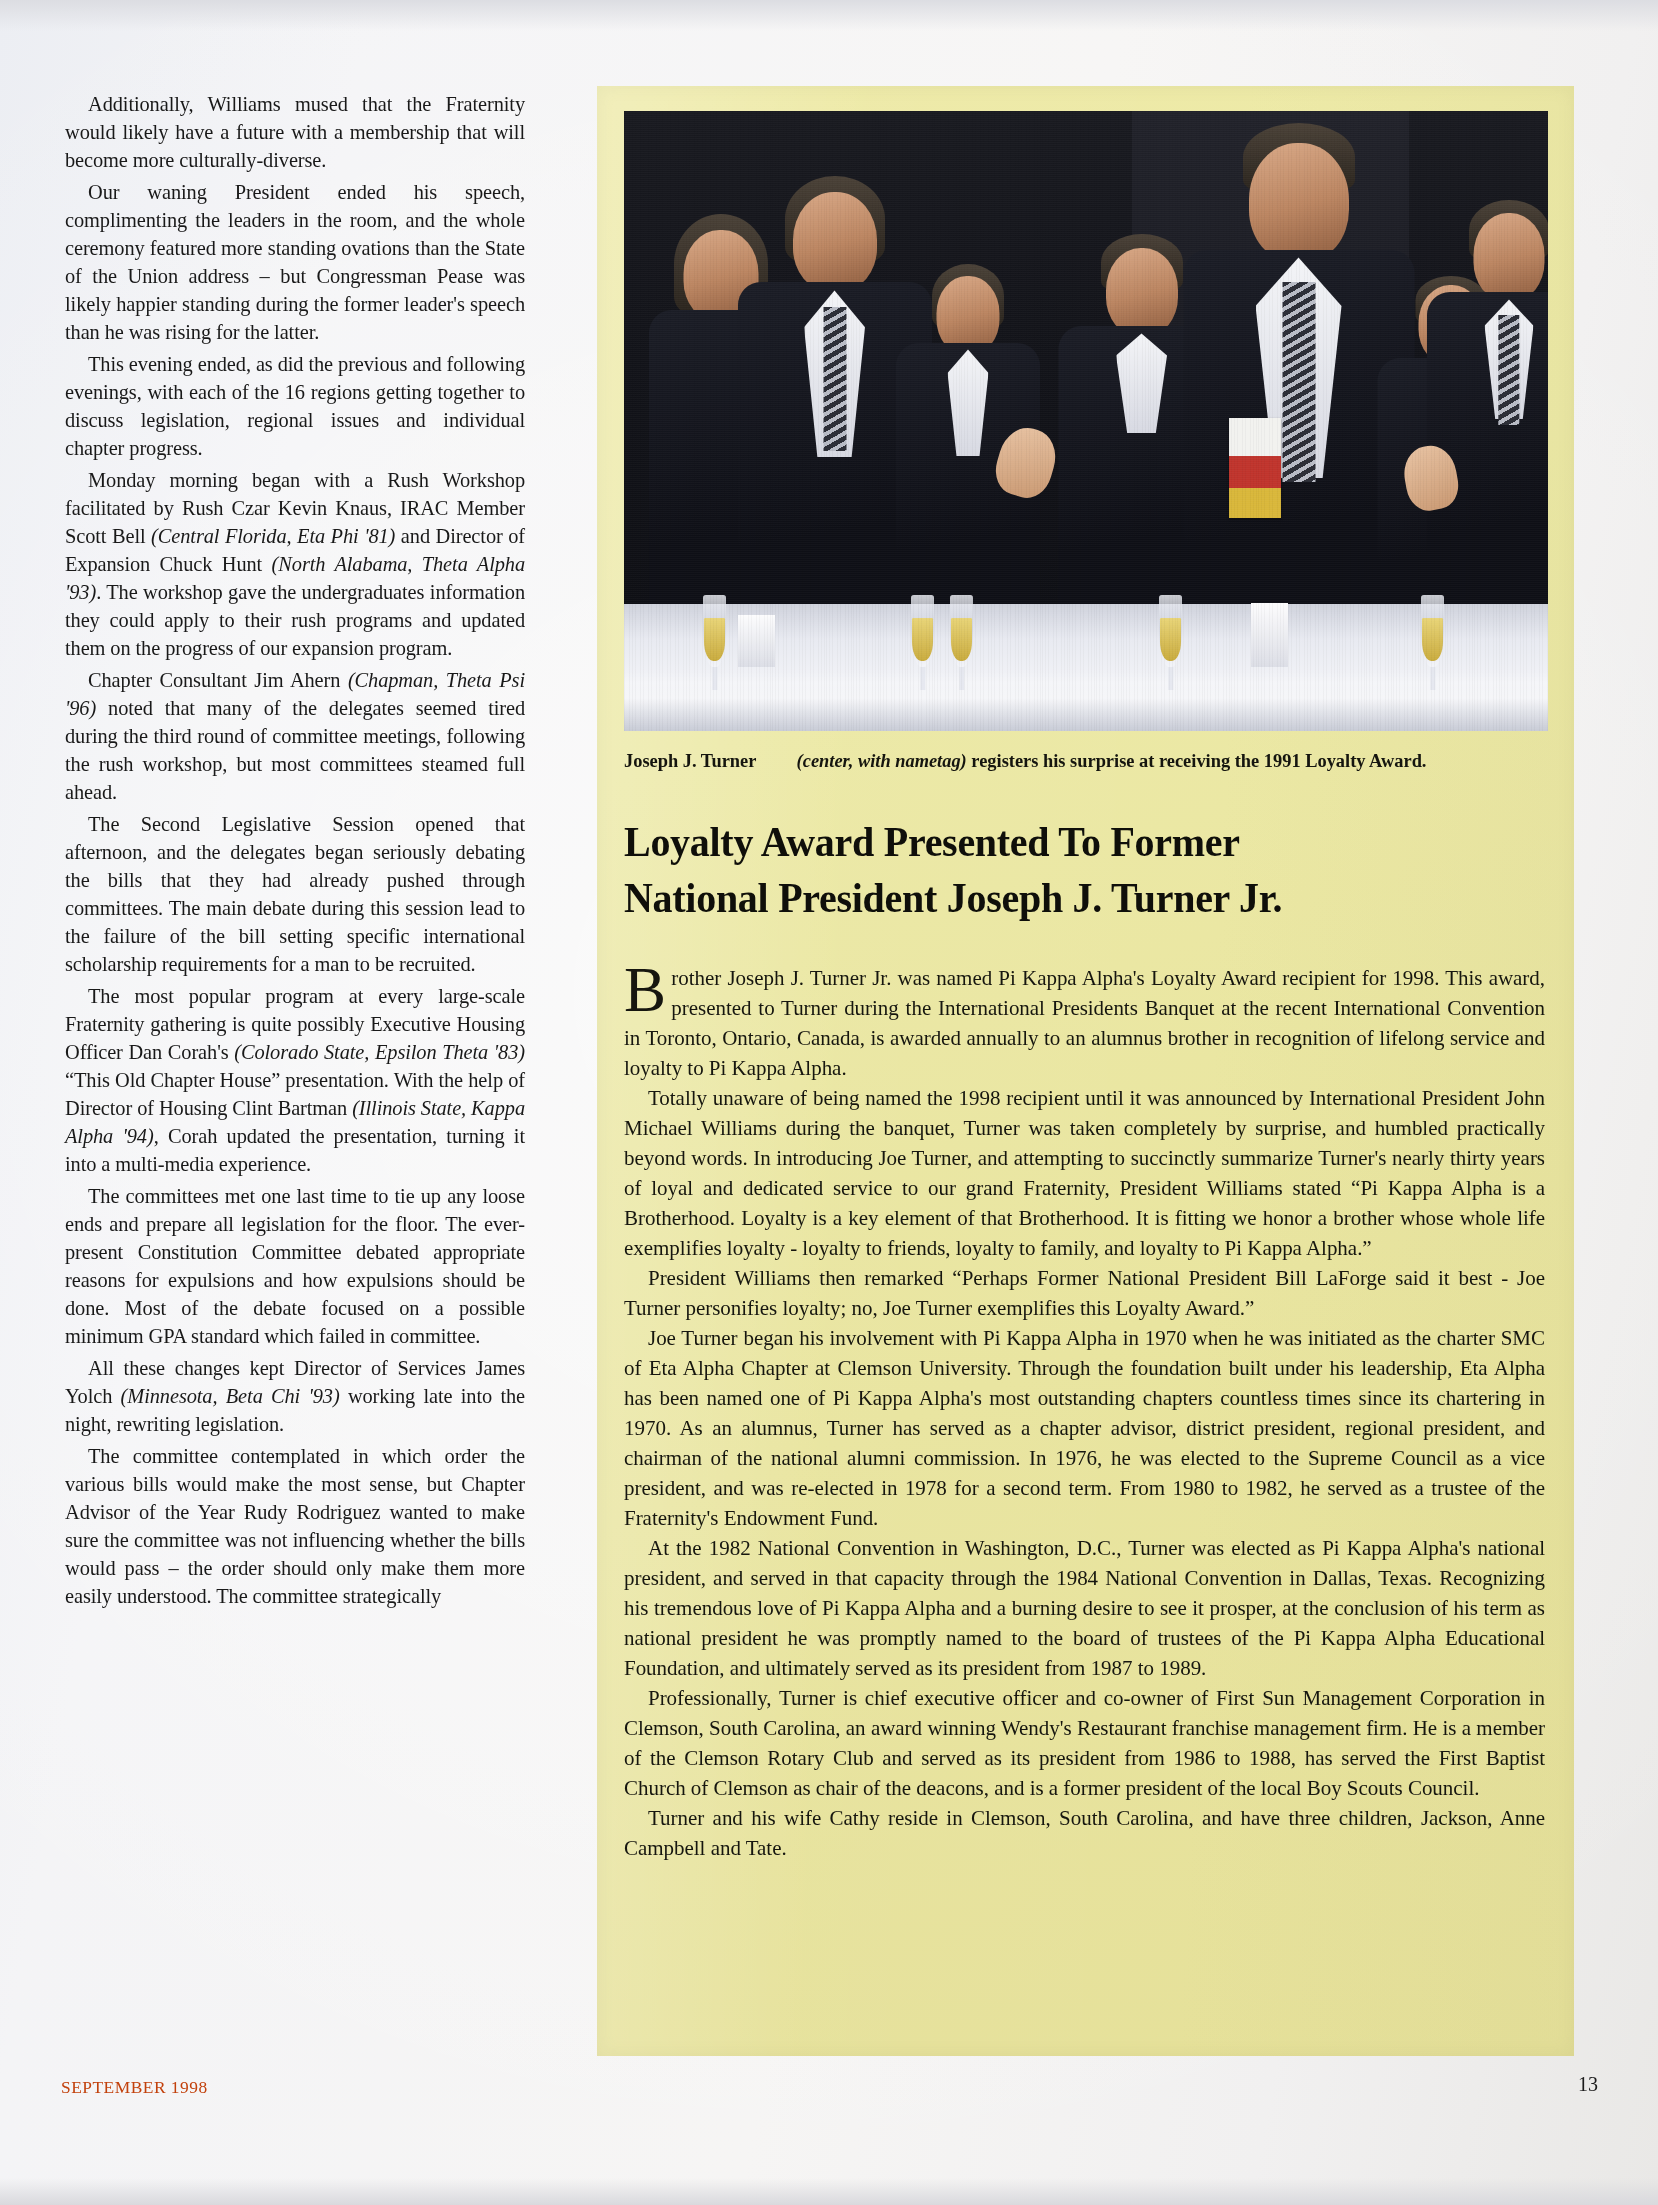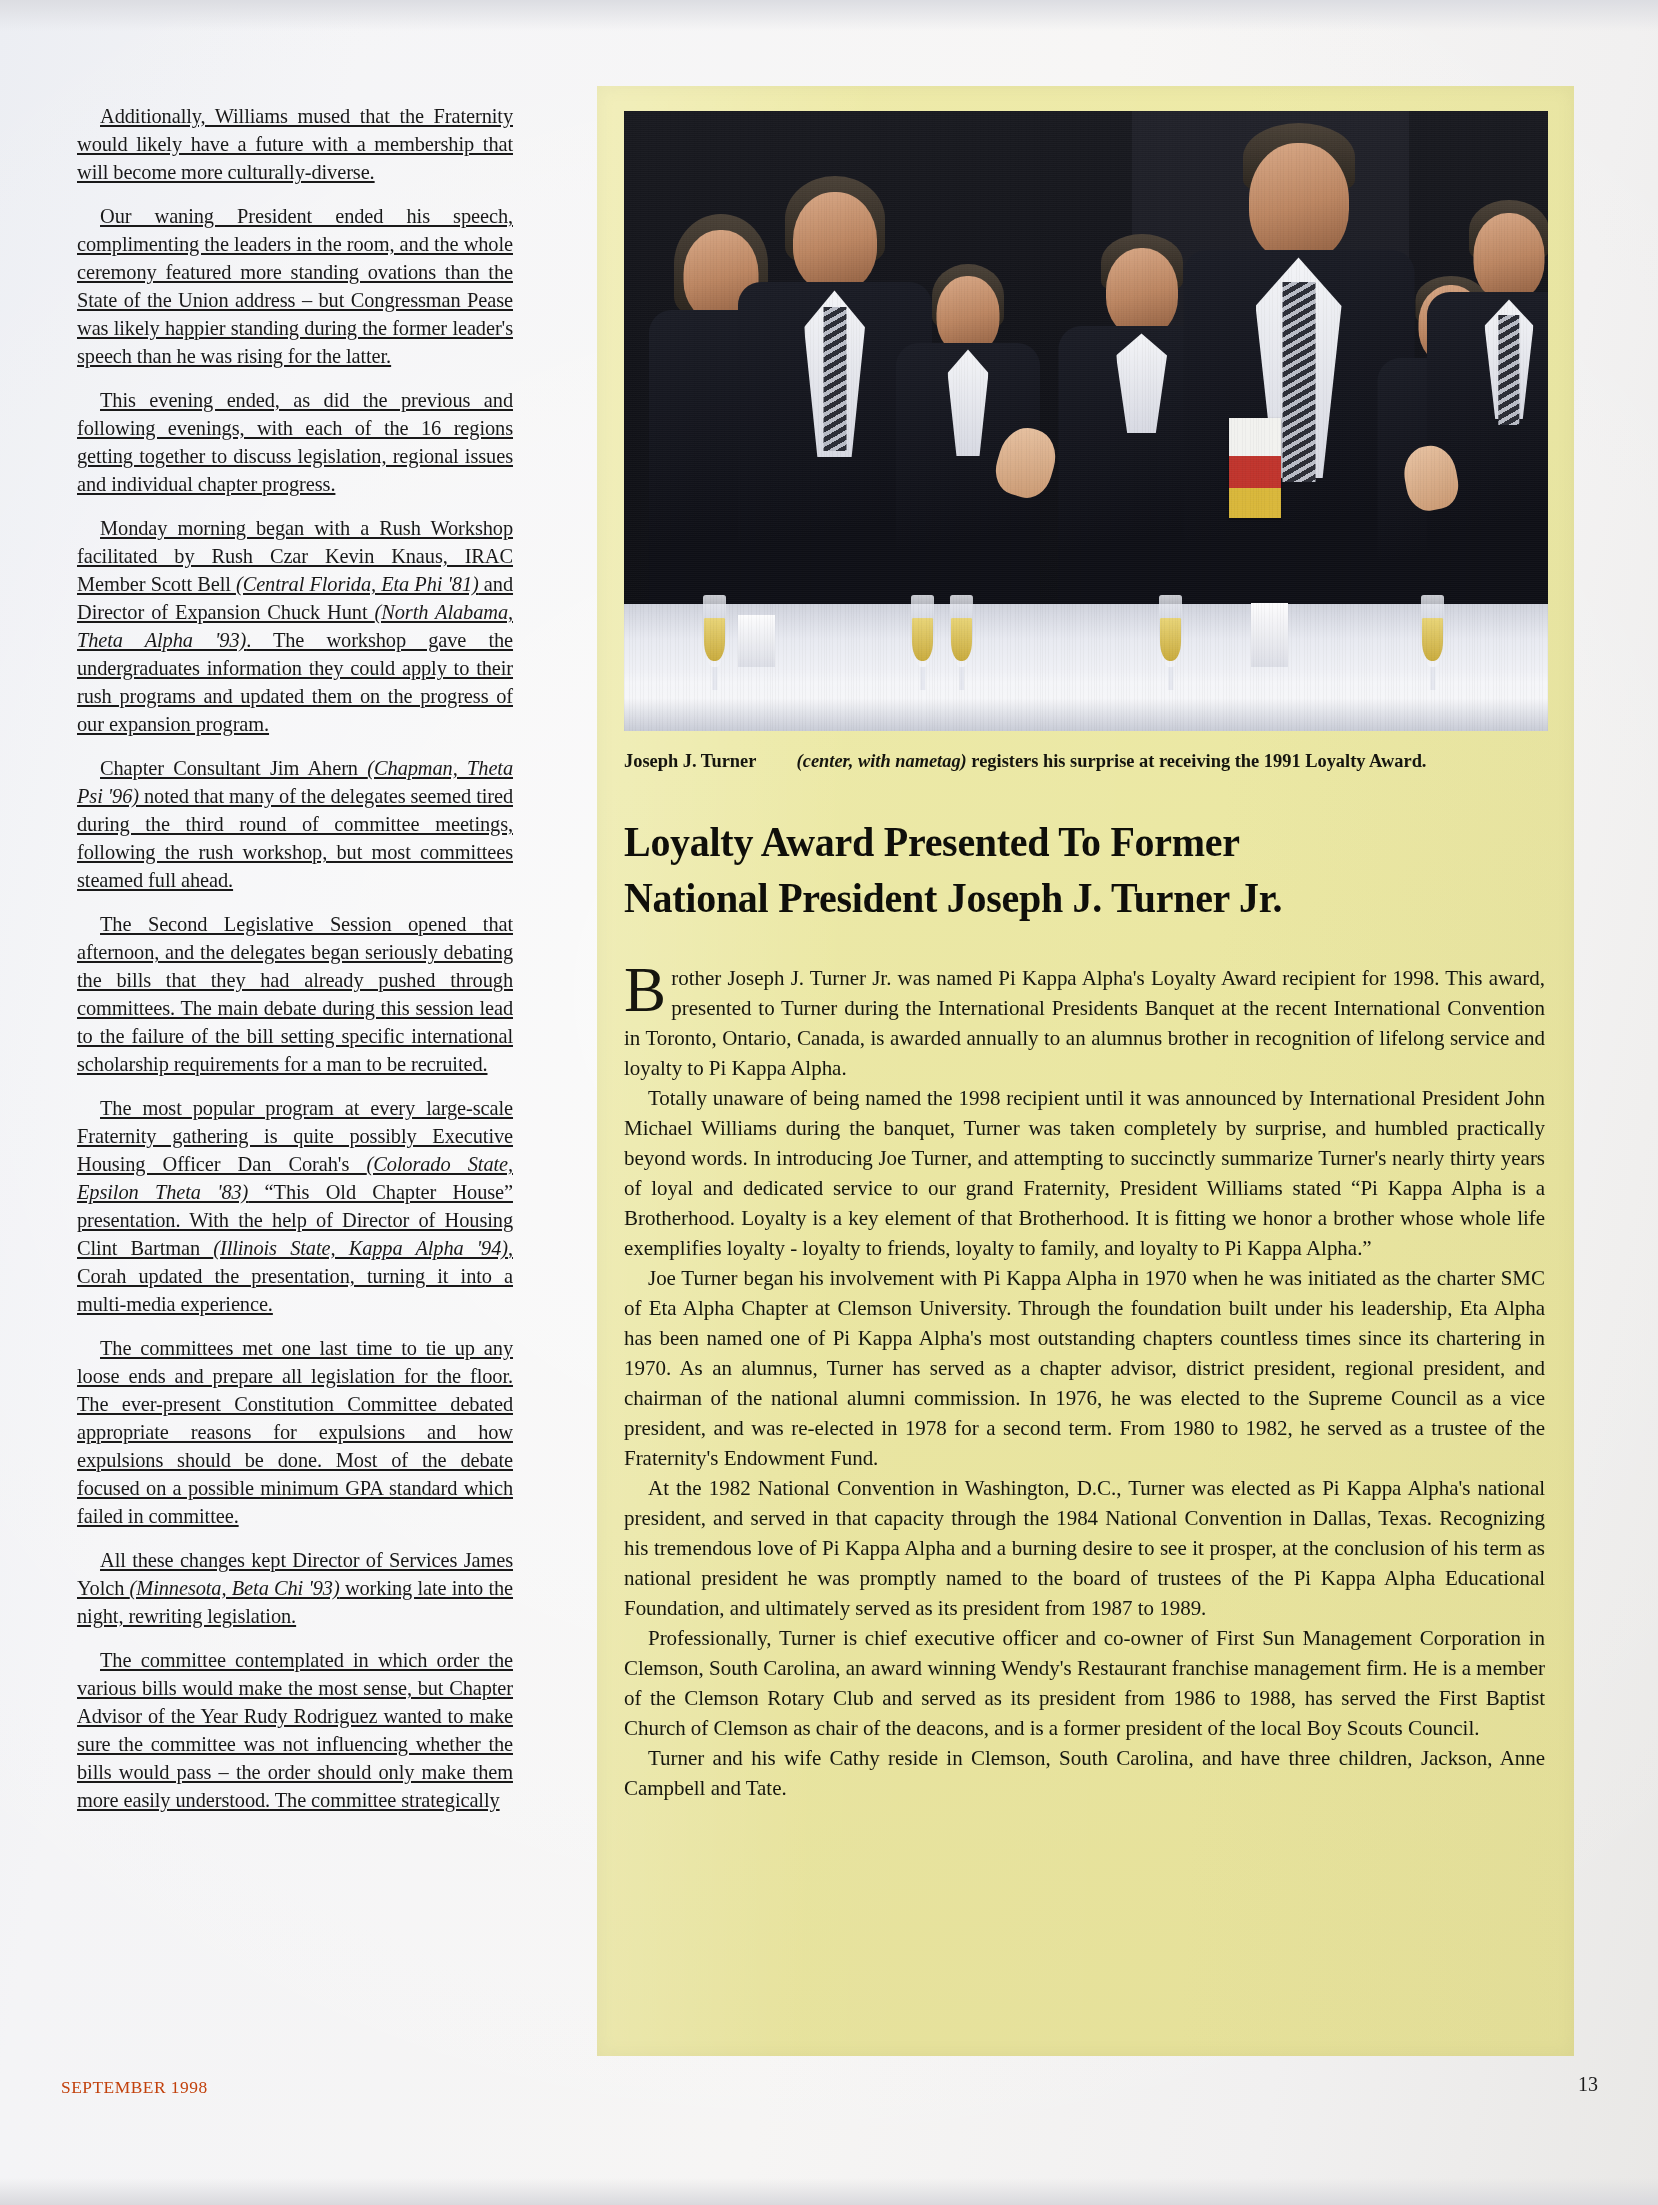--- a/index.html
+++ b/index.html
@@ -41,23 +41,22 @@
     left: 61px;
     top: 86px;
     width: 468px;
     font-size: 20.4px;
     line-height: 28px;
     text-align: justify;
     color: #191919;
     letter-spacing: -0.1px;
   }
   .left-col p {
-    margin: 16px;
+    margin: 4px;
     text-indent: 23px;
-    text-decoration: underline;
   }
   .left-col p i { font-style: italic; }
 
   
   .footer-date {
     position: absolute;
     left: 61px;
     top: 2077px;
     font-size: 17.4px;
     letter-spacing: 0.5px;
@@ -342,20 +341,21 @@
     <div class="caption"><span>Joseph J. Turner </span><i>(center, with nametag)</i><span> registers his surprise at receiving the 1991 Loyalty Award.</span></div>
 
     <div class="headline">
       <div>Loyalty Award Presented To Former</div>
       <div>National President Joseph J. Turner Jr.</div>
     </div>
 
     <div class="article">
       <p class="first">Brother Joseph J. Turner Jr. was named Pi Kappa Alpha's Loyalty Award recipient for 1998. This award, presented to Turner during the International Presidents Banquet at the recent International Convention in Toronto, Ontario, Canada, is awarded annually to an alumnus brother in recognition of lifelong service and loyalty to Pi Kappa Alpha.</p>
       <p>Totally unaware of being named the 1998 recipient until it was announced by International President John Michael Williams during the banquet, Turner was taken completely by surprise, and humbled practically beyond words. In introducing Joe Turner, and attempting to succinctly summarize Turner's nearly thirty years of loyal and dedicated service to our grand Fraternity, President Williams stated “Pi Kappa Alpha is a Brotherhood. Loyalty is a key element of that Brotherhood. It is fitting we honor a brother whose whole life exemplifies loyalty - loyalty to friends, loyalty to family, and loyalty to Pi Kappa Alpha.”</p>
+      <p>President Williams then remarked “Perhaps Former National President Bill LaForge said it best - Joe Turner personifies loyalty; no, Joe Turner exemplifies this Loyalty Award.”</p>
       <p>Joe Turner began his involvement with Pi Kappa Alpha in 1970 when he was initiated as the charter SMC of Eta Alpha Chapter at Clemson University. Through the foundation built under his leadership, Eta Alpha has been named one of Pi Kappa Alpha's most outstanding chapters countless times since its chartering in 1970. As an alumnus, Turner has served as a chapter advisor, district president, regional president, and chairman of the national alumni commission. In 1976, he was elected to the Supreme Council as a vice president, and was re-elected in 1978 for a second term. From 1980 to 1982, he served as a trustee of the Fraternity's Endowment Fund.</p>
       <p>At the 1982 National Convention in Washington, D.C., Turner was elected as Pi Kappa Alpha's national president, and served in that capacity through the 1984 National Convention in Dallas, Texas. Recognizing his tremendous love of Pi Kappa Alpha and a burning desire to see it prosper, at the conclusion of his term as national president he was promptly named to the board of trustees of the Pi Kappa Alpha Educational Foundation, and ultimately served as its president from 1987 to 1989.</p>
       <p>Professionally, Turner is chief executive officer and co-owner of First Sun Management Corporation in Clemson, South Carolina, an award winning Wendy's Restaurant franchise management firm. He is a member of the Clemson Rotary Club and served as its president from 1986 to 1988, has served the First Baptist Church of Clemson as chair of the deacons, and is a former president of the local Boy Scouts Council.</p>
       <p>Turner and his wife Cathy reside in Clemson, South Carolina, and have three children, Jackson, Anne Campbell and Tate.</p>
     </div>
   </div>
 </div>
 
 
 </body></html>

